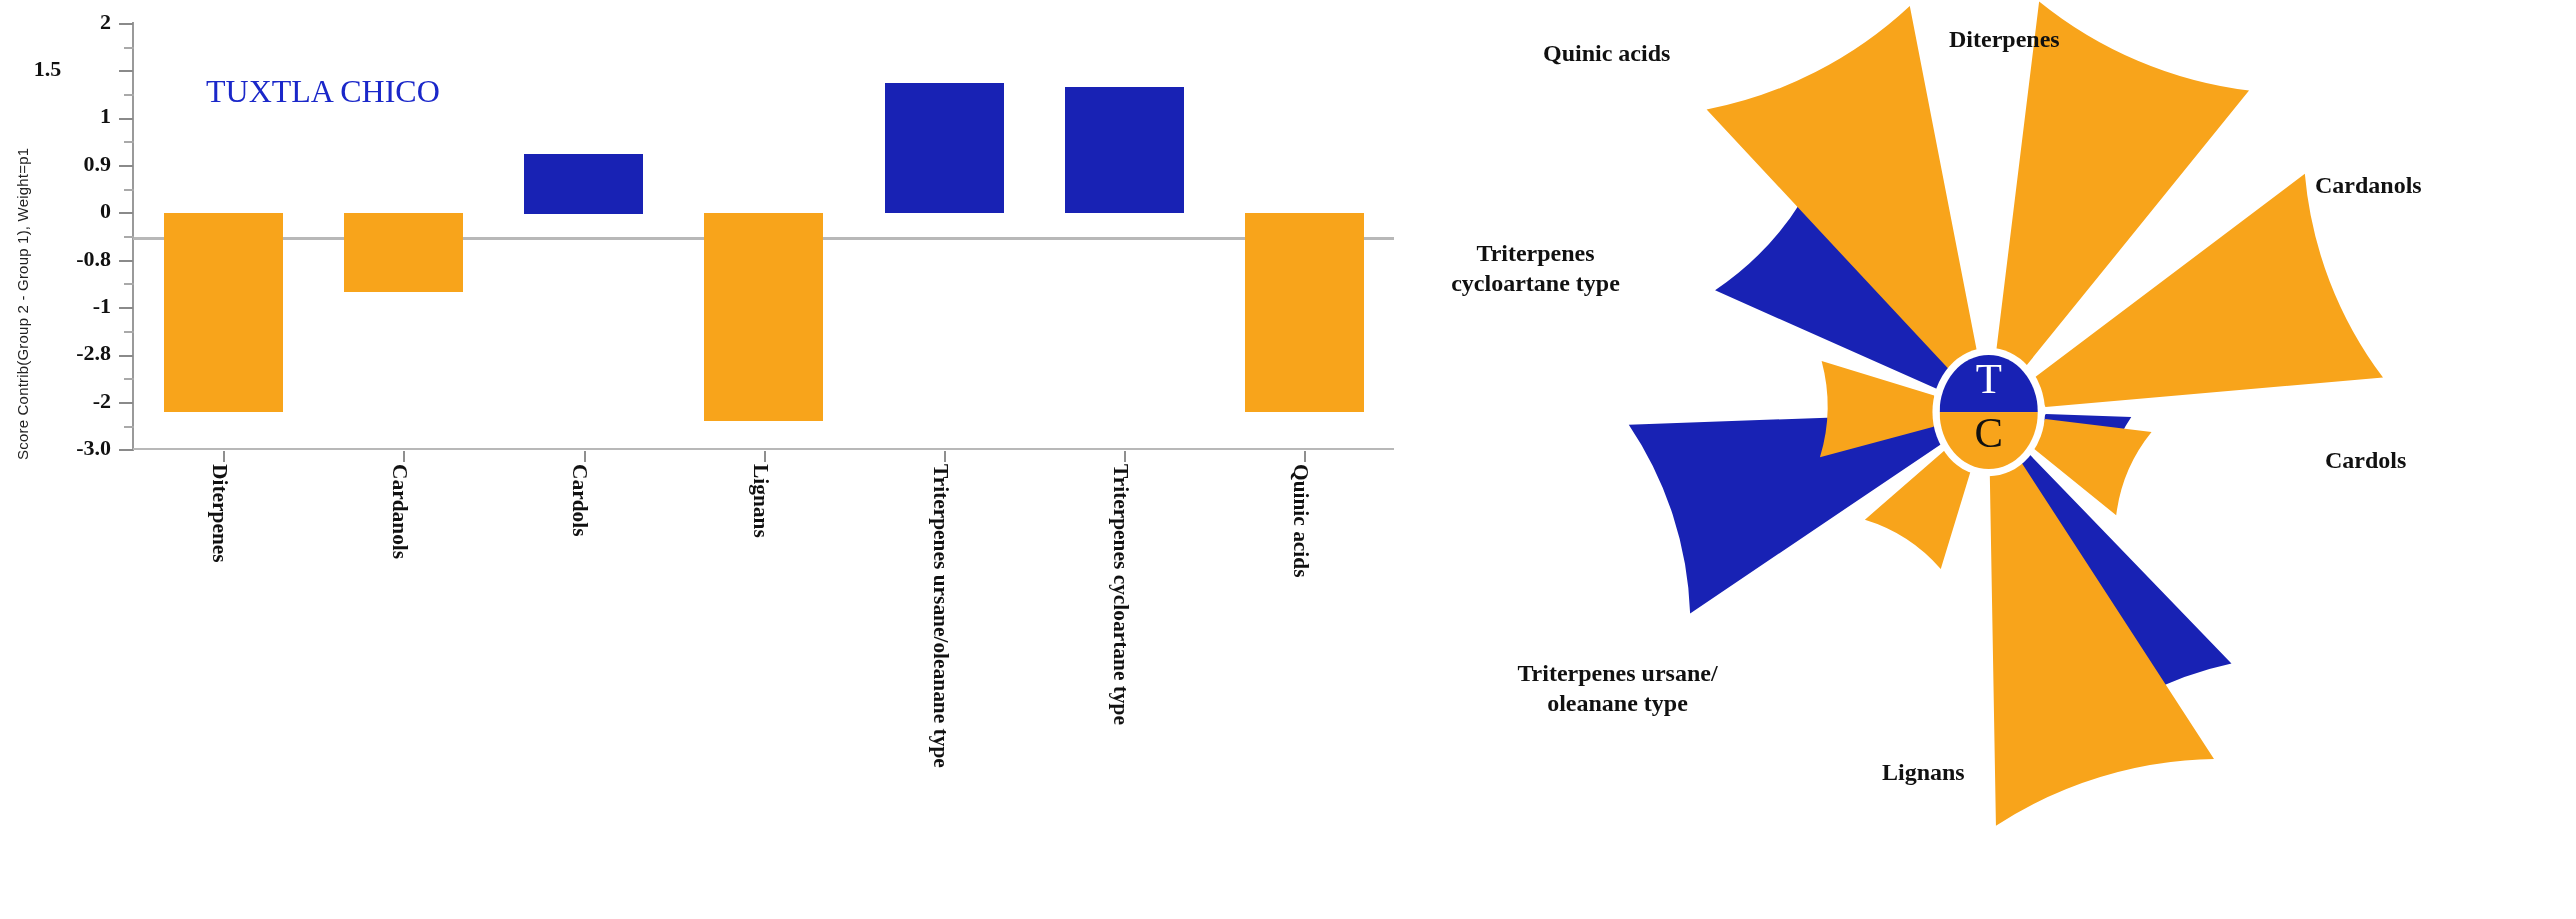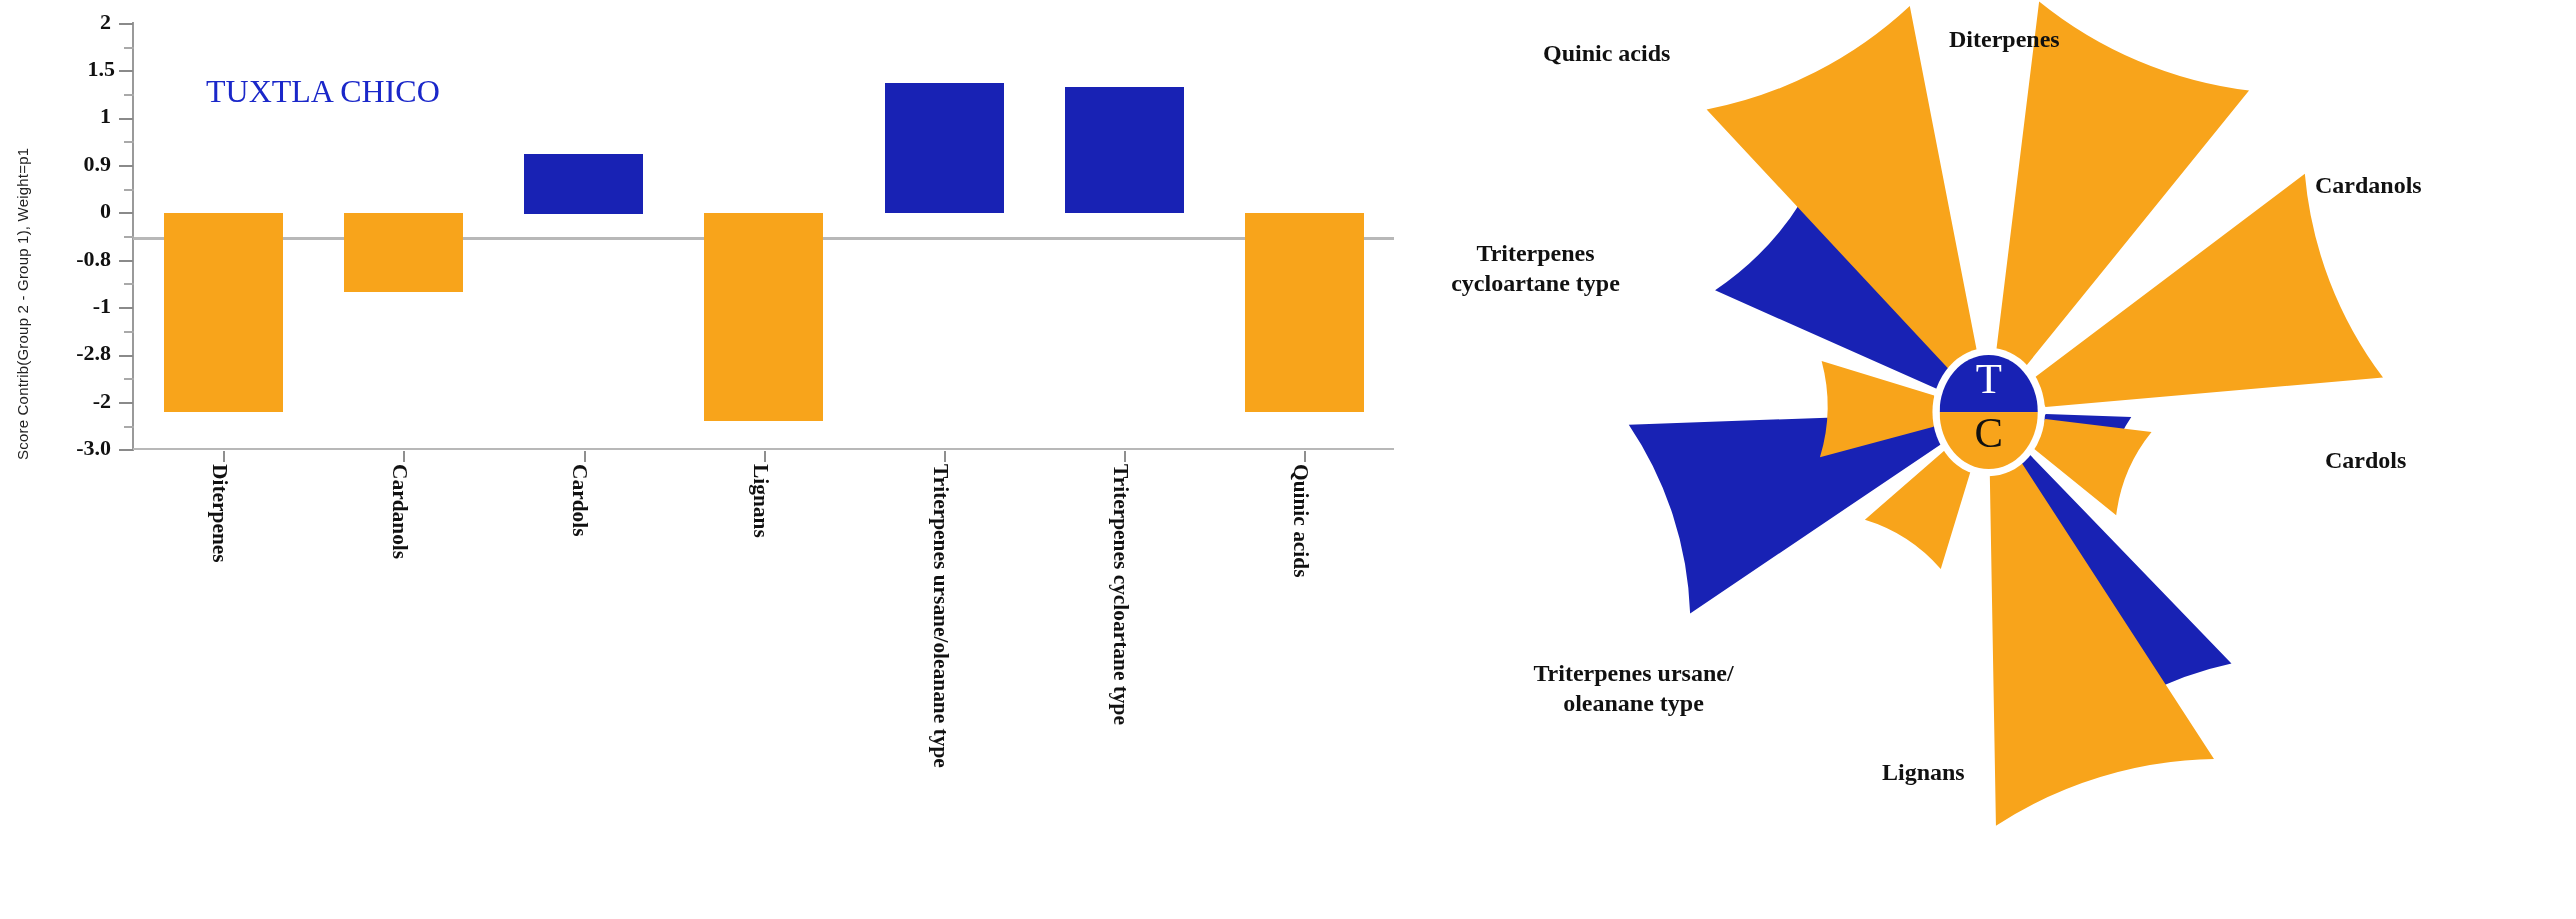--- a/index.html
+++ b/index.html
@@ -73,21 +73,21 @@
       <div class="ytick" style="top: 307px;"></div>
       <div class="ytick minor" style="top: 331px;"></div>
       <div class="ytick" style="top: 355px;"></div>
       <div class="ytick minor" style="top: 378px;"></div>
       <div class="ytick" style="top: 402px;"></div>
       <div class="ytick minor" style="top: 426px;"></div>
       <div class="ytick" style="top: 449px;"></div>
     </div>
   <div id="ynums-holder">
       <div class="ynum" style="top: 8.7px; left: 16px;">2</div>
-      <div class="ynum" style="top: 56px; left: 20px;">1.5</div>
+      <div class="ynum" style="top: 56px; left: 0; text-align: center;">1.5</div>
       <div class="ynum" style="top: 103px; left: 16px;">1</div>
       <div class="ynum" style="top: 151px; left: 16px;">0.9</div>
       <div class="ynum" style="top: 198px; left: 16px;">0</div>
       <div class="ynum" style="top: 246px; left: 16px;">-0.8</div>
       <div class="ynum" style="top: 293px; left: 16px;">-1</div>
       <div class="ynum" style="top: 340px; left: 16px;">-2.8</div>
       <div class="ynum" style="top: 388px; left: 16px;">-2</div>
       <div class="ynum" style="top: 435px; left: 16px;">-3.0</div>
     </div>
 
@@ -157,18 +157,18 @@
 
   <div class="rose-label" style="left:899px;top:445px;">Cardols</div>
 
   <div class="rose-label" style="left:456px;top:757px;">Lignans</div>
 
   <div class="rose-label" style="left:-9.5px;top:238px;width:238px;">
     <div>Triterpenes</div>
     <div>cycloartane type</div>
   </div>
 
-  <div class="rose-label" style="left:53px;top:658px;width:309px;">
+  <div class="rose-label" style="left:37px;top:658px;width:309px;">
     <div>Triterpenes ursane/</div>
     <div>oleanane type</div>
   </div>
 </div>
 
 
 </body></html>

